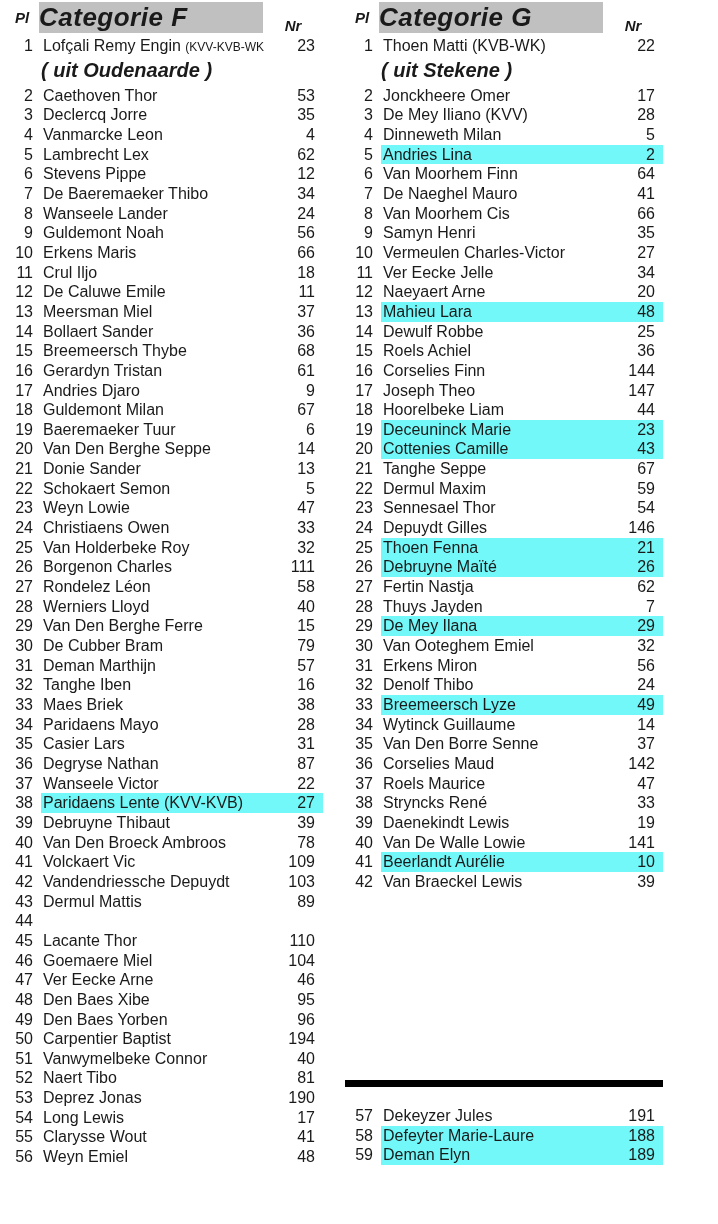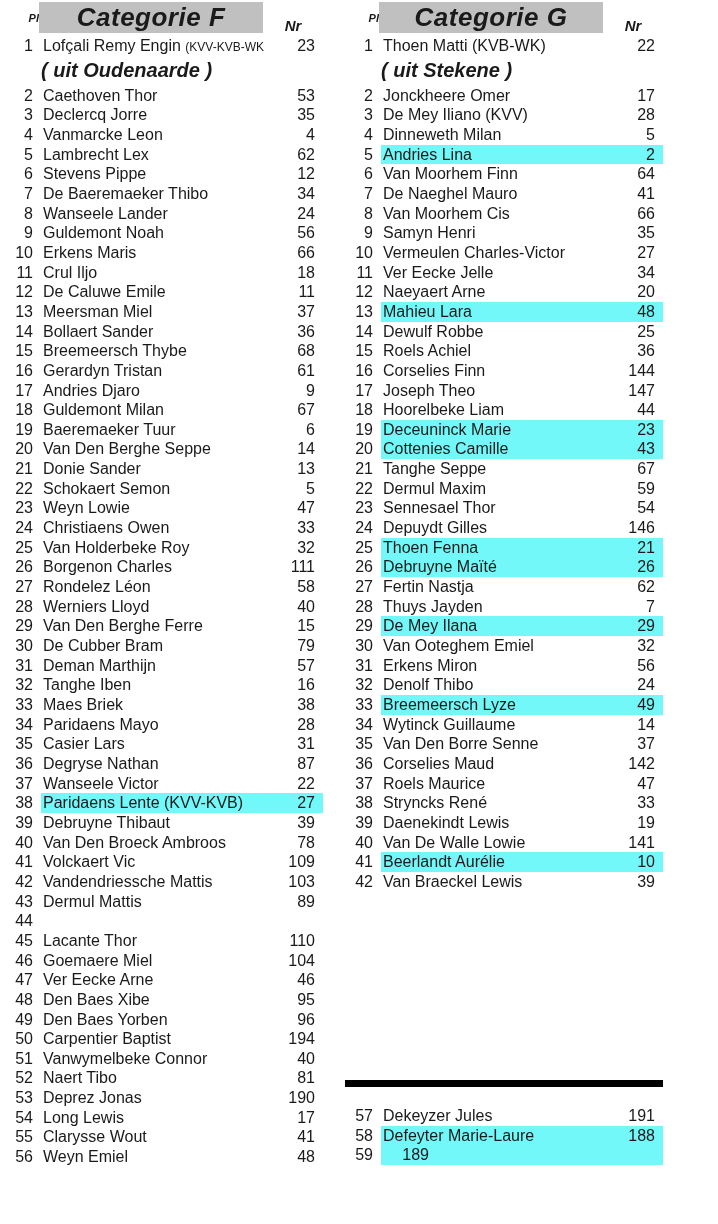--- a/index.html
+++ b/index.html
@@ -8,22 +8,22 @@
     background:#ffffff;
     font-family:"Liberation Sans","DejaVu Sans",sans-serif;
     color:#1a1a1a;
     position:relative;
     overflow:hidden;
   }
   .col{position:absolute;top:2px;width:318px;}
   .col-f{left:5px;}
   .col-g{left:345px;}
   .hdr{display:flex;align-items:center;height:31px;}
-  .pl-label{width:34px;text-align:right;font-weight:bold;font-style:italic;font-size:11px;}
-  .title-box{flex:1;background:#c0c0c0;text-align:center;font-weight:bold;font-style:italic;font-size:26px;line-height:31px;letter-spacing:0.5px;}
+  .pl-label{width:34px;text-align:center;font-weight:bold;font-style:italic;font-size:15px;}
+  .title-box{flex:1;background:#c0c0c0;font-weight:bold;font-style:italic;font-size:26px;line-height:31px;letter-spacing:0.5px;}
   .nr-label{width:60px;text-align:center;font-weight:bold;font-style:italic;font-size:15px;margin-top:16px;}
   .rows{margin-top:3px;}
   .row{display:flex;height:19.67px;line-height:19.67px;font-size:16px;}
   .row .pl{width:28px;text-align:right;flex:none;}
   .row .body{flex:1;display:flex;margin-left:8px;padding-left:2px;}
   .row .body.hl{background:#72f8f8;align-items:flex-end;}
   .row .name{flex:1;white-space:nowrap;overflow:hidden;}
   .row .club{font-size:12px;}
   .row .nr{width:46px;text-align:right;padding-right:8px;flex:none;}
   .subtitle{height:30px;line-height:28px;margin-left:36px;font-weight:bold;font-style:italic;font-size:20px;}
@@ -324,21 +324,21 @@
       <div class="row">
         <span class="pl">41</span>
         <span class="body">
           <span class="name">Volckaert Vic</span>
           <span class="nr">109</span>
         </span>
       </div>
       <div class="row">
         <span class="pl">42</span>
         <span class="body">
-          <span class="name">Vandendriessche Mattis</span>
+          <span class="name">Vandendriessche Depuydt</span>
           <span class="nr">103</span>
         </span>
       </div>
       <div class="row">
         <span class="pl">43</span>
         <span class="body">
           <span class="name">Dermul Mattis</span>
           <span class="nr">89</span>
         </span>
       </div>
@@ -750,17 +750,18 @@
       <div class="row">
         <span class="pl">58</span>
         <span class="body hl">
           <span class="name">Defeyter Marie-Laure</span>
           <span class="nr">188</span>
         </span>
       </div>
       <div class="row">
         <span class="pl">59</span>
         <span class="body hl">
+          <span class="name">Deman Elyn</span>
           <span class="nr">189</span>
         </span>
       </div>
     </div>
 </div>
 
 </body></html>

